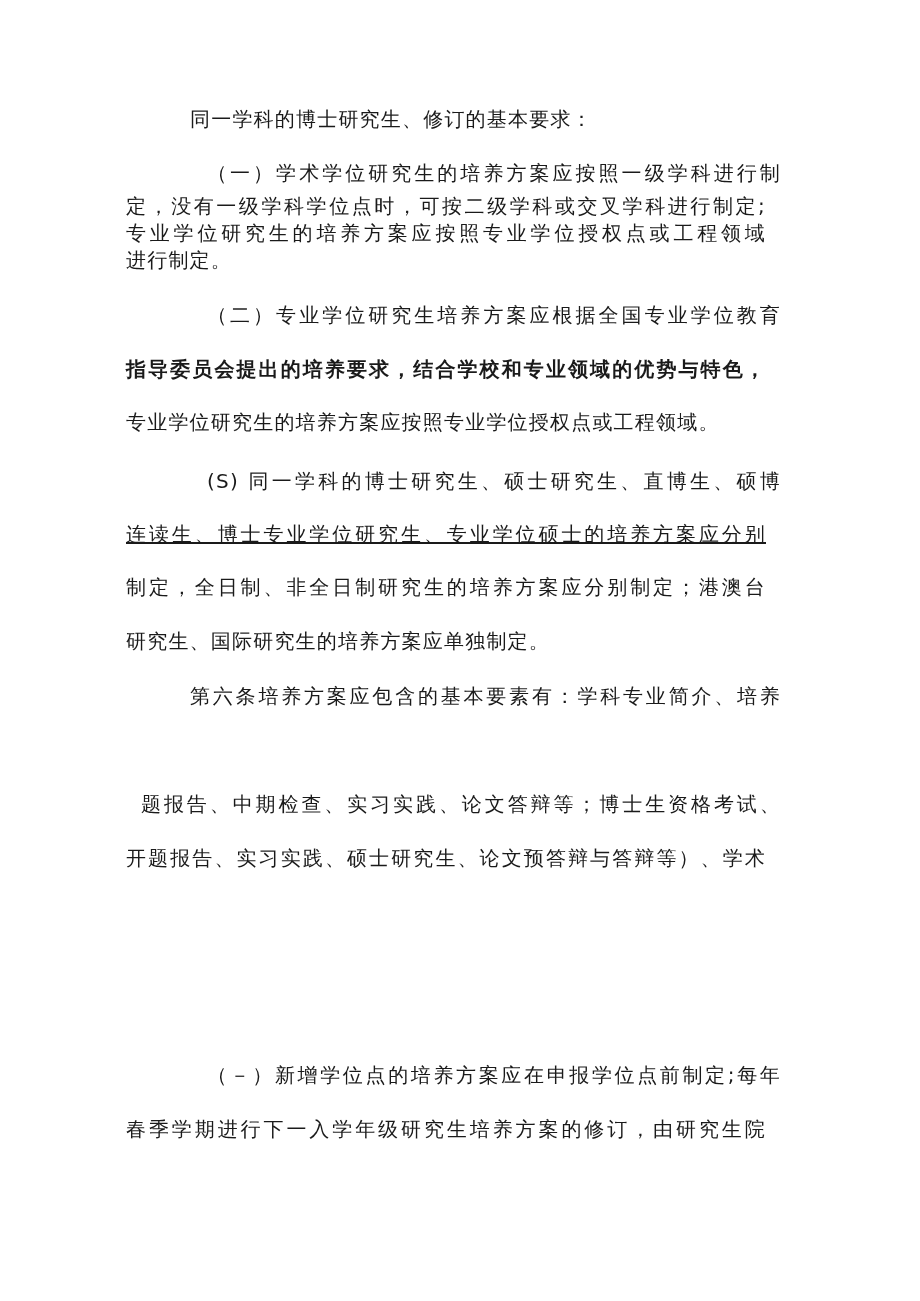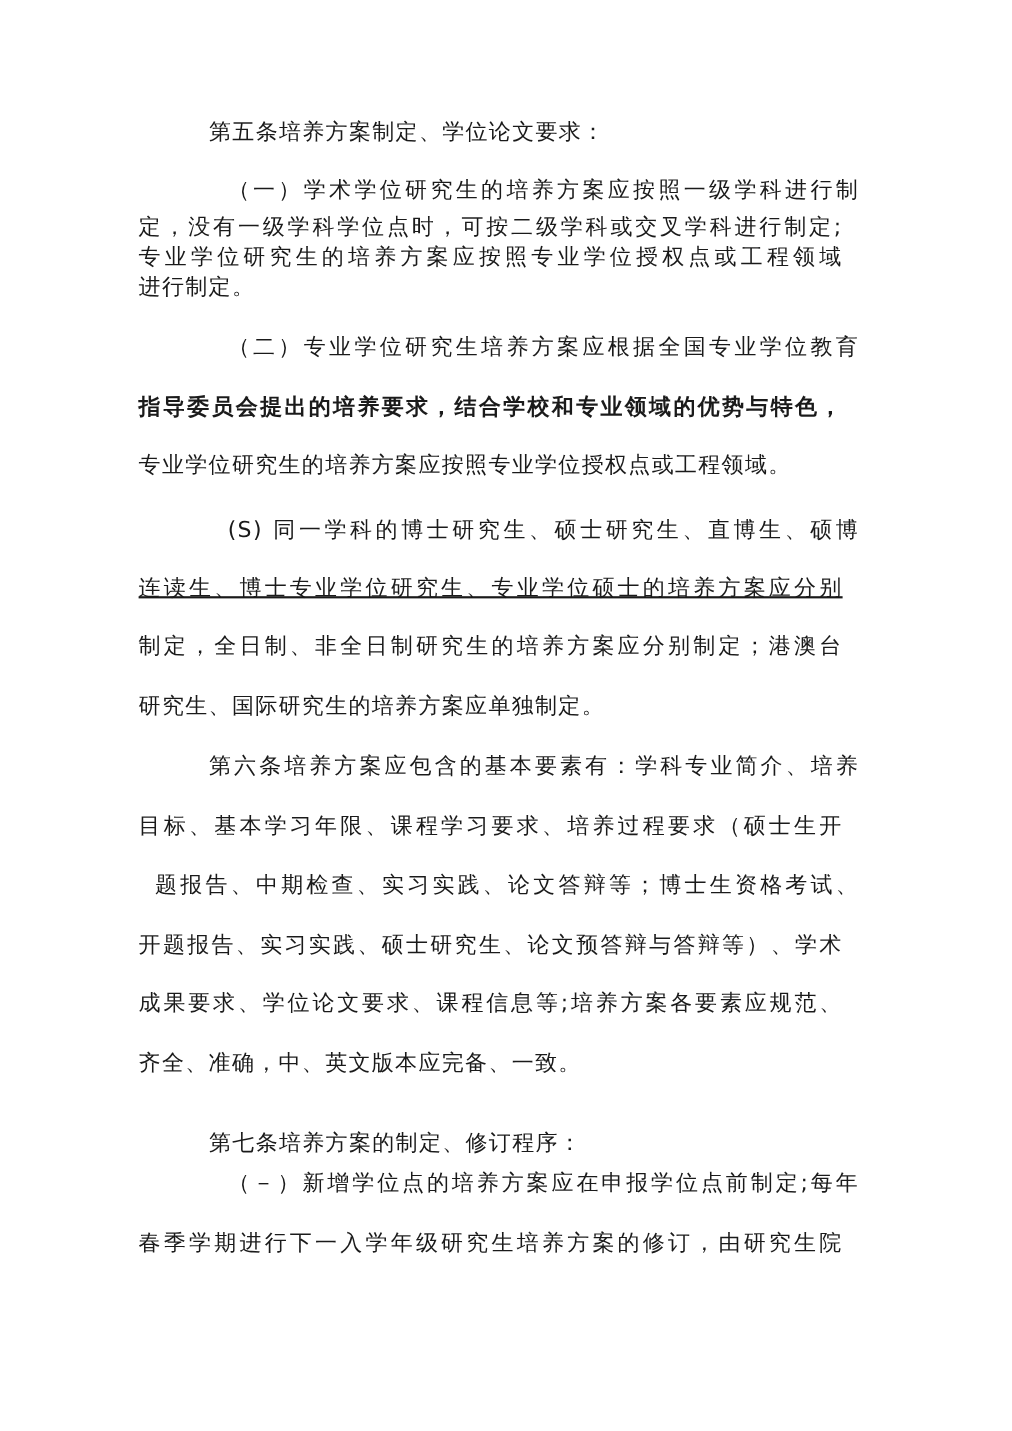--- a/index.html
+++ b/index.html
@@ -41,41 +41,37 @@
     .line.indent3 { left: 207px; width: 574px; }
     .line.short {
       text-align: left;
     }
   </style>
 </head>
 <body>
 
 <div class="page">
 
-  <div class="line indent2 short" style="top:108px;">第五条培养方案制定、学位论文要求：</div>
+  <div class="line indent2 short" style="top:108px;">同一学科的博士研究生、修订的基本要求：</div>
 
   <div class="line indent3 full" style="top:164px;font-family:Liberation Mono, monospace;">（一）学术学位研究生的培养方案应按照一级学科进行制</div>
   <div class="line full" style="top:195px;">定，没有一级学科学位点时，可按二级学科或交叉学科进行制定;</div>
   <div class="line full" style="top:222px;">专业学位研究生的培养方案应按照专业学位授权点或工程领域</div>
   <div class="line short" style="top:249px;">进行制定。</div>
 
   <div class="line indent3 full" style="top:304px;">（二）专业学位研究生培养方案应根据全国专业学位教育</div>
   <div class="line full" style="top:358px;font-weight:bold;">指导委员会提出的培养要求，结合学校和专业领域的优势与特色，</div>
   <div class="line short" style="top:411px;">专业学位研究生的培养方案应按照专业学位授权点或工程领域。</div>
 
   <div class="line indent3 full" style="top:470px;">(S) 同一学科的博士研究生、硕士研究生、直博生、硕博</div>
   <div class="line full" style="top:523px;text-decoration:underline;">连读生、博士专业学位研究生、专业学位硕士的培养方案应分别</div>
   <div class="line short" style="top:630px;">研究生、国际研究生的培养方案应单独制定。</div>
   <div class="line full" style="top:576px;">制定，全日制、非全日制研究生的培养方案应分别制定；港澳台</div>
 
   <div class="line indent2 full" style="top:685px;">第六条培养方案应包含的基本要素有：学科专业简介、培养</div>
-  <div class="line full" style="top:739px;">目标、基本学习年限、课程学习要求、培养过程要求（硕士生开</div>
   <div class="line full" style="top:793px;margin-left:15px;">题报告、中期检查、实习实践、论文答辩等；博士生资格考试、</div>
   <div class="line full" style="top:847px;">开题报告、实习实践、硕士研究生、论文预答辩与答辩等）、学术</div>
-  <div class="line full" style="top:900px;">成果要求、学位论文要求、课程信息等;培养方案各要素应规范、</div>
-  <div class="line short" style="top:955px;">齐全、准确，中、英文版本应完备、一致。</div>
 
-  <div class="line indent2 short" style="top:1027px;">第七条培养方案的制定、修订程序：</div>
 
   <div class="line indent3 full" style="top:1064px;">（－）新增学位点的培养方案应在申报学位点前制定;每年</div>
   <div class="line full" style="top:1118px;">春季学期进行下一入学年级研究生培养方案的修订，由研究生院</div>
 
 </div>
 
 </body></html>

